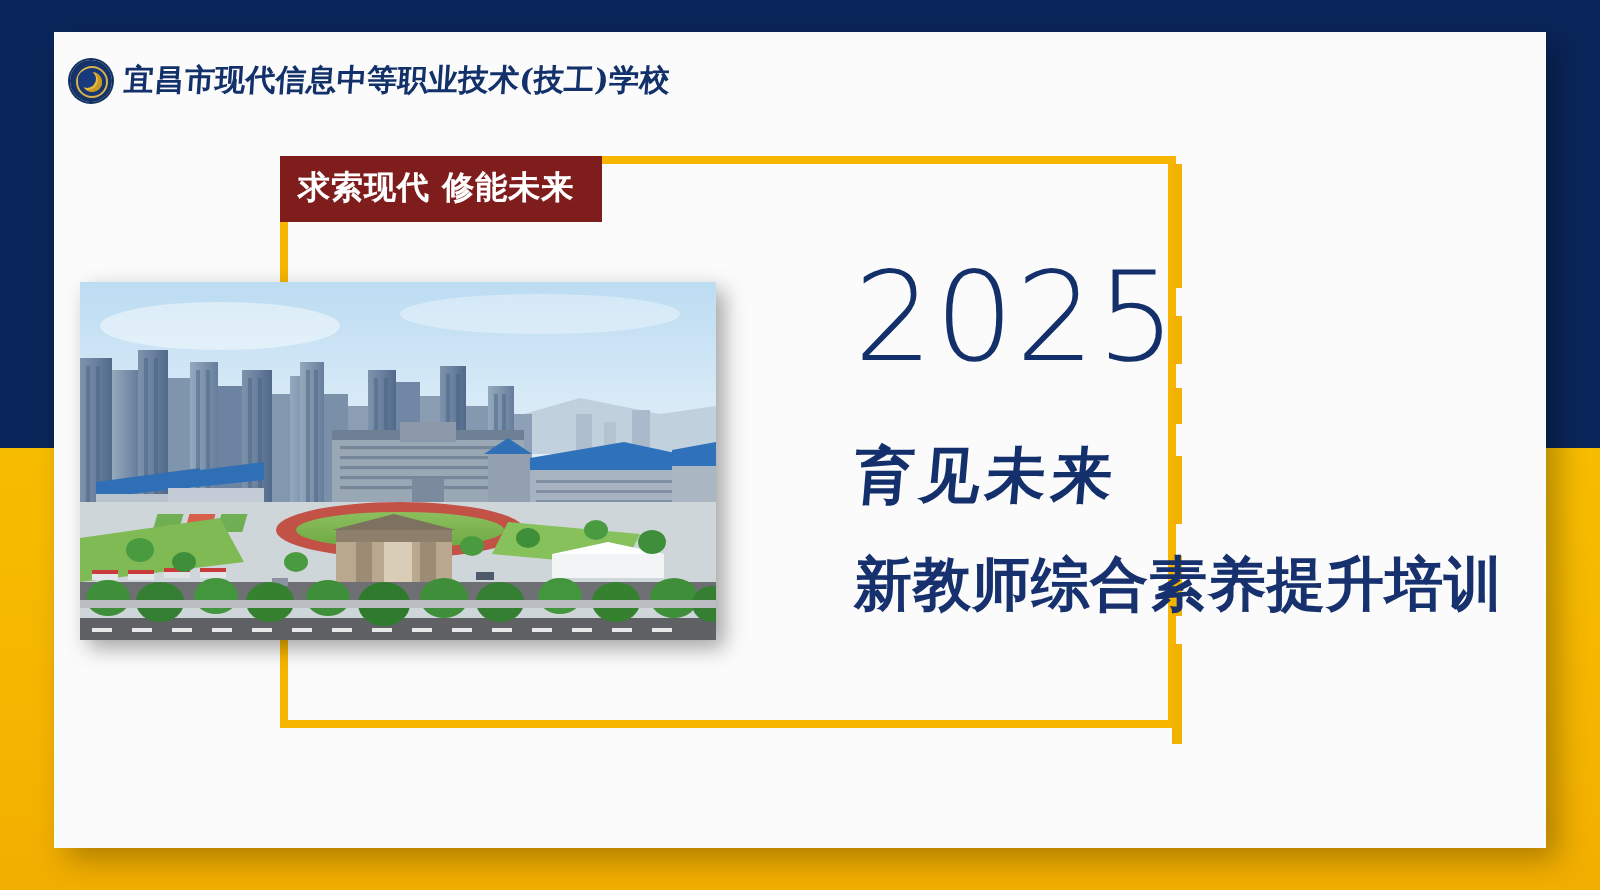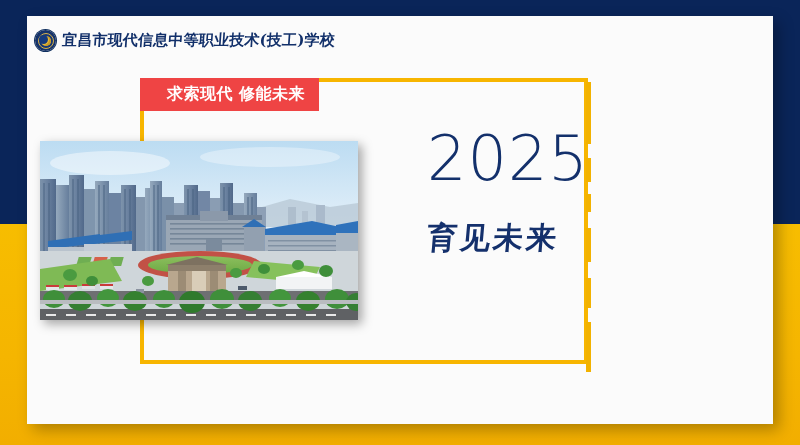--- a/index.html
+++ b/index.html
@@ -99,22 +99,22 @@
     width: 448px; height: 286px;
     border: 4px solid #f7b500;
     box-sizing: border-box;
   }
 
   
   .slogan {
     position: absolute;
     left: 113px; top: 62px;
     height: 33px;
-    padding: 0 14px 0 27px;
-    background: #ef4444;
+    padding: 0 14px 0 9px;
+    background: #7f1d1d;
     color: #ffffff;
     font-size: 16px;
     font-weight: bold;
     letter-spacing: 0.5px;
     display: flex;
     align-items: center;
     white-space: nowrap;
   }
 
   
@@ -392,16 +392,17 @@
       <span class="dash" style="top:76px;height:24px;"></span>
       <span class="dash" style="top:112px;height:18px;"></span>
       <span class="dash" style="top:146px;height:34px;"></span>
       <span class="dash" style="top:196px;height:30px;"></span>
       <span class="dash" style="top:240px;height:50px;"></span>
     </div>
 
     <div class="right-block">
       <div class="year">2025</div>
       <div class="subtitle">育见未来</div>
+      <div class="maintitle">新教师综合素养提升培训</div>
     </div>
 
   </div>
 </div>
 
 </body></html>

